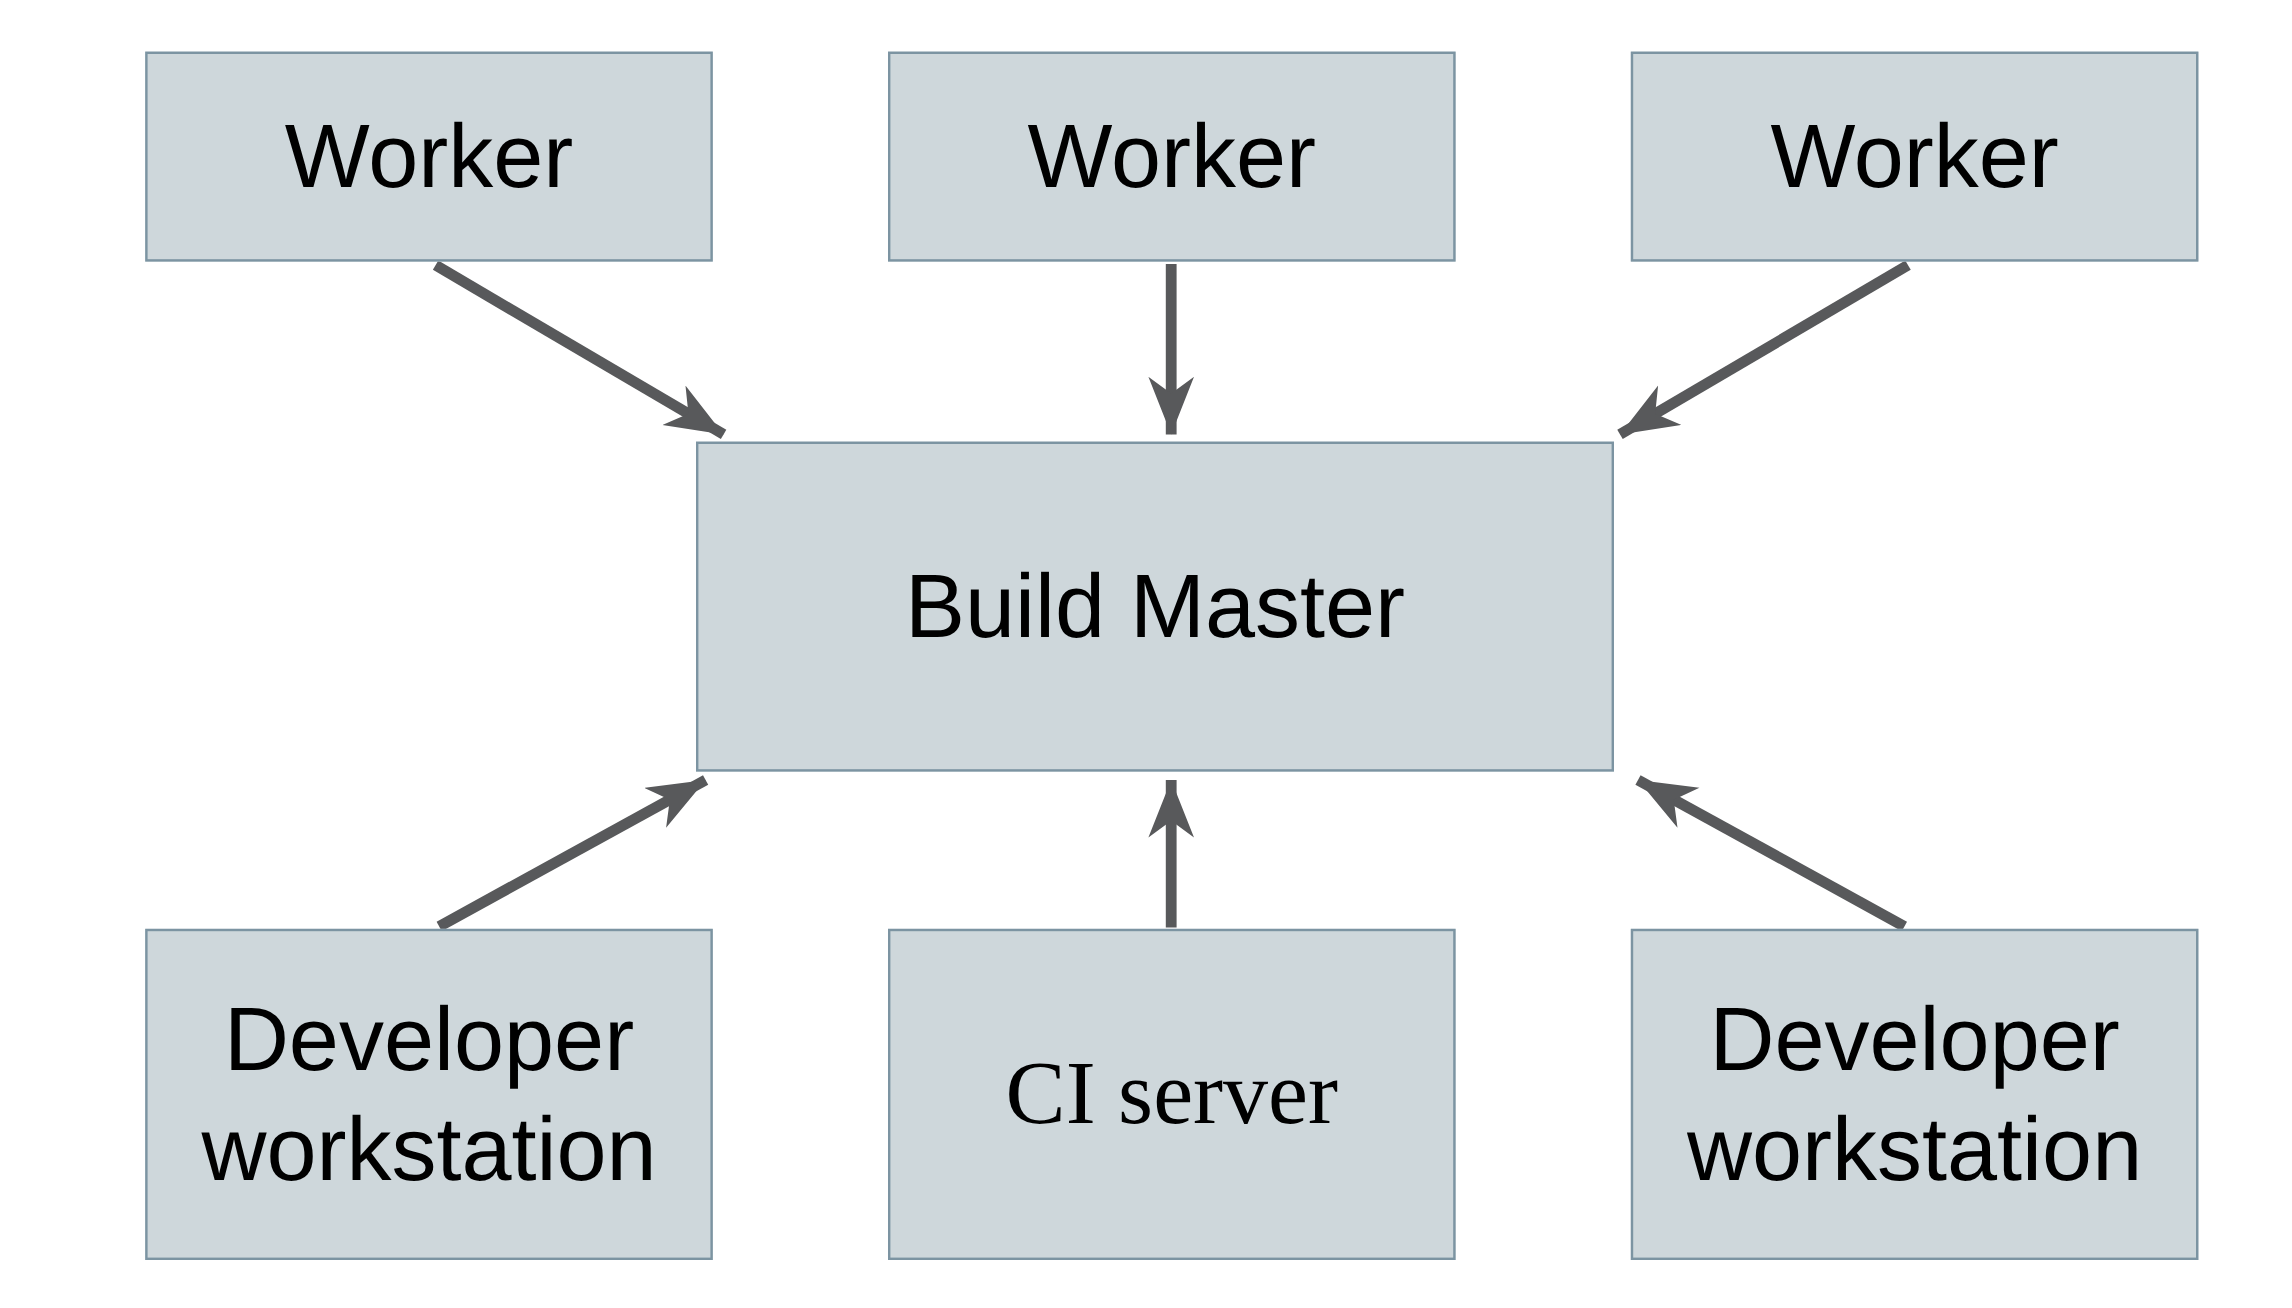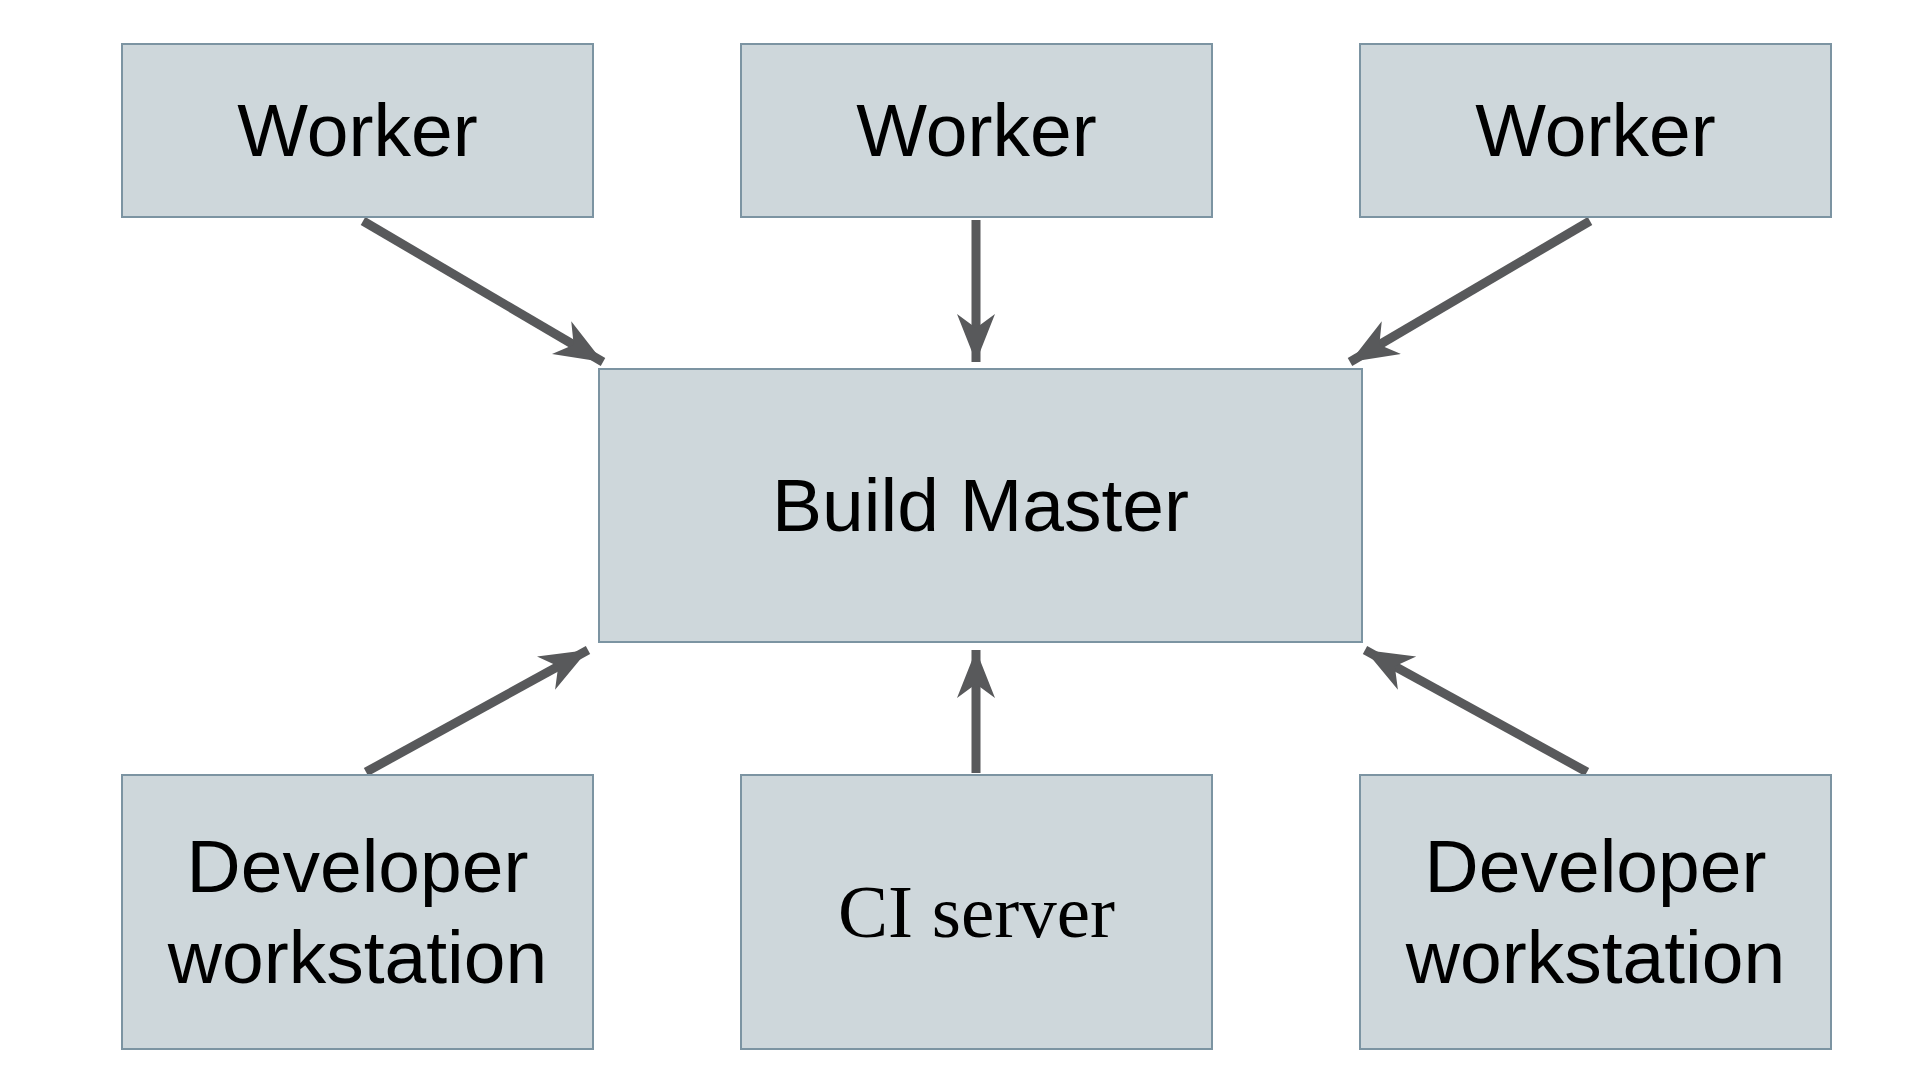--- a/index.html
+++ b/index.html
@@ -27,21 +27,21 @@
     color: #000000;
     font-size: 75px;
     line-height: 1.22;
     letter-spacing: 0px;
   }
   
   #node-worker-1 { left: 121px; top: 43px;  width: 473px; height: 175px; }
   #node-worker-2 { left: 740px; top: 43px;  width: 473px; height: 175px; }
   #node-worker-3 { left: 1359px; top: 43px; width: 473px; height: 175px; }
   
-  #node-build-master { left: 598px; top: 368px; width: 765px; height: 275px; justify-content: center; }
+  #node-build-master { left: 580px; top: 368px; width: 765px; height: 275px; justify-content: center; }
   
   #node-dev-workstation-1 { left: 121px; top: 774px;  width: 473px; height: 276px; padding: 0 20px; }
   #node-ci-server        { left: 740px; top: 774px;  width: 473px; height: 276px; font-family: Liberation Serif, serif; }
   #node-dev-workstation-2 { left: 1359px; top: 774px; width: 473px; height: 276px; padding: 0 20px; }
 
   #edges-layer {
     position: absolute;
     left: 0; top: 0;
     width: 1910px;
     height: 1090px;

